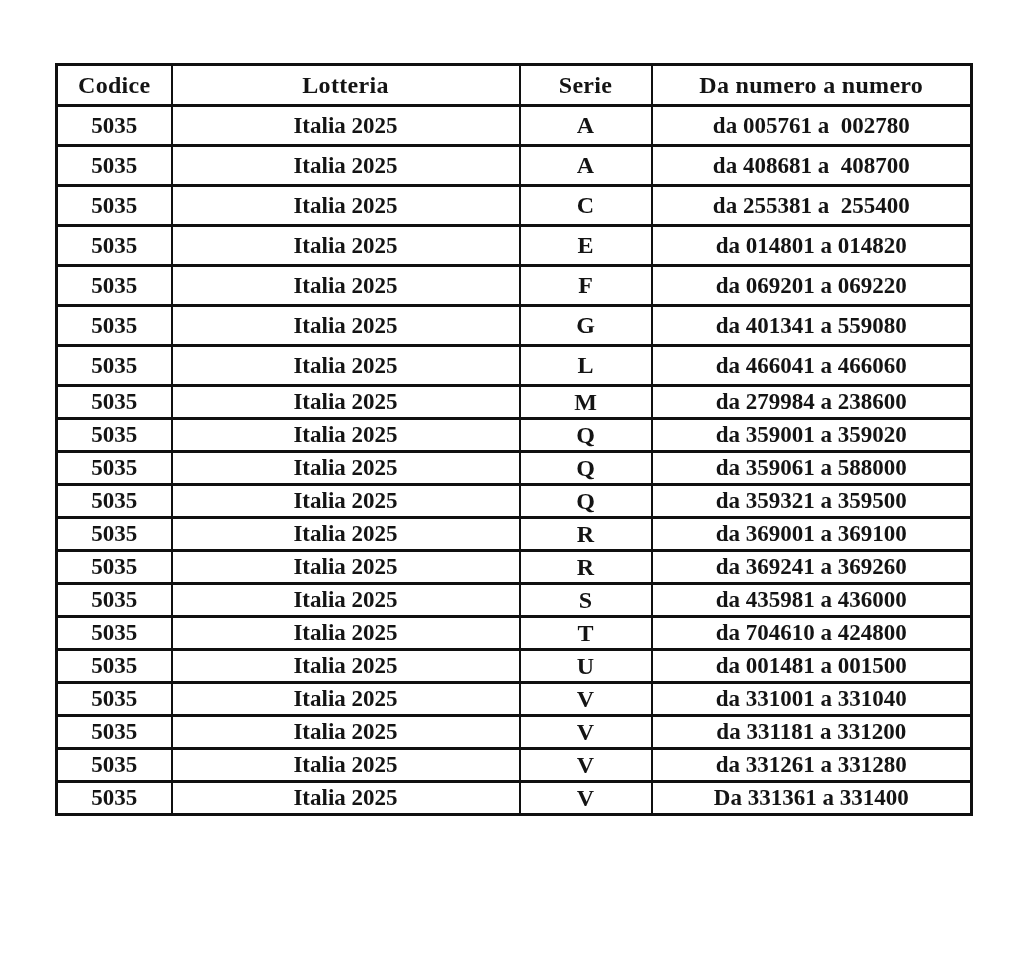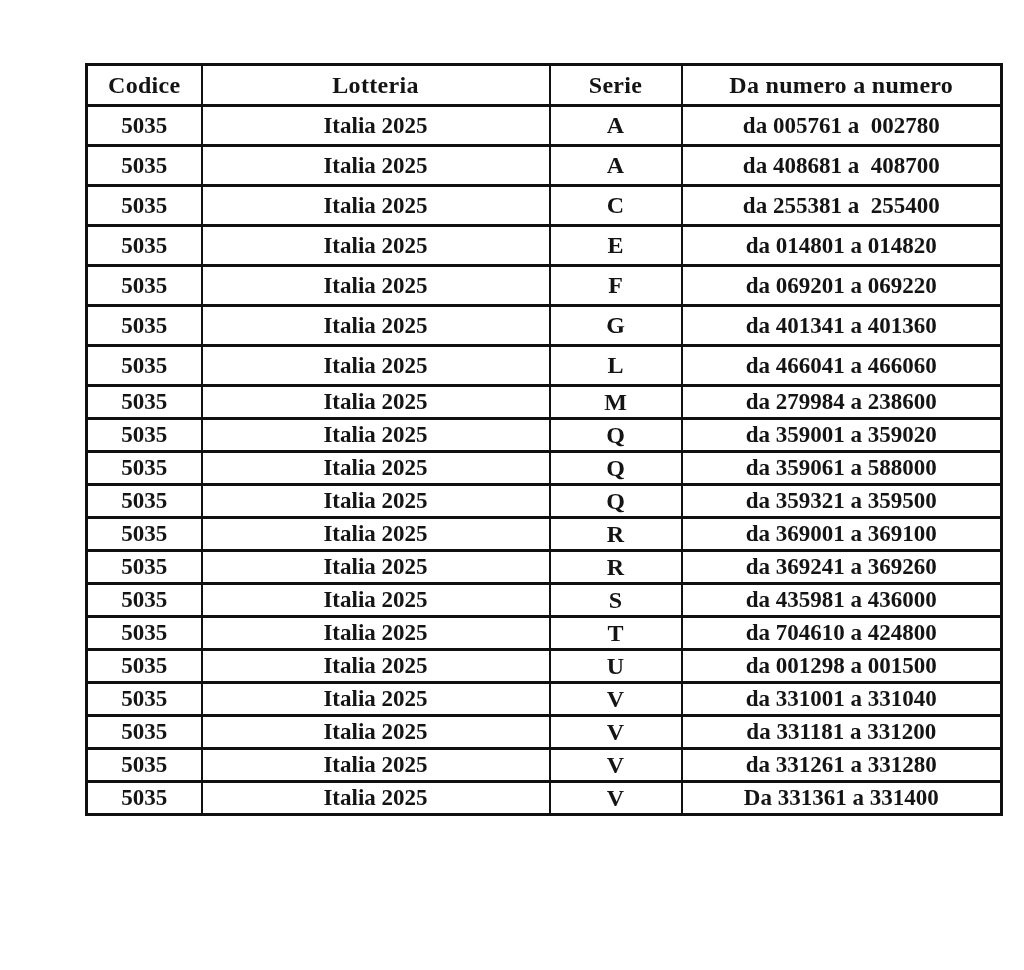--- a/index.html
+++ b/index.html
@@ -19,21 +19,20 @@
     position: absolute;
     left: 55px;
     top: 63px;
     width: 915px;
   }
   table.lottery {
     border-collapse: collapse;
     width: 915px;
     table-layout: fixed;
     background: #ffffff;
-    margin-left: 30px;
   }
   table.lottery col.c-codice   { width: 115px; }
   table.lottery col.c-lotteria { width: 348px; }
   table.lottery col.c-serie    { width: 132px; }
   table.lottery col.c-range    { width: 320px; }
 
   table.lottery th,
   table.lottery td {
     border-left: 2px solid #101010;
     border-right: 2px solid #101010;
@@ -109,21 +108,21 @@
         <tr>
           <td class="cell-codice">5035</td>
           <td class="cell-lotteria">Italia 2025</td>
           <td class="cell-serie">F</td>
           <td class="cell-range">da 069201 a 069220</td>
         </tr>
         <tr>
           <td class="cell-codice">5035</td>
           <td class="cell-lotteria">Italia 2025</td>
           <td class="cell-serie">G</td>
-          <td class="cell-range">da 401341 a 401360</td>
+          <td class="cell-range">da 401341 a 559080</td>
         </tr>
         <tr>
           <td class="cell-codice">5035</td>
           <td class="cell-lotteria">Italia 2025</td>
           <td class="cell-serie">L</td>
           <td class="cell-range">da 466041 a 466060</td>
         </tr>
         <tr>
           <td class="cell-codice">5035</td>
           <td class="cell-lotteria">Italia 2025</td>
@@ -169,21 +168,21 @@
         <tr>
           <td class="cell-codice">5035</td>
           <td class="cell-lotteria">Italia 2025</td>
           <td class="cell-serie">T</td>
           <td class="cell-range">da 704610 a 424800</td>
         </tr>
         <tr>
           <td class="cell-codice">5035</td>
           <td class="cell-lotteria">Italia 2025</td>
           <td class="cell-serie">U</td>
-          <td class="cell-range">da 001298 a 001500</td>
+          <td class="cell-range">da 001481 a 001500</td>
         </tr>
         <tr>
           <td class="cell-codice">5035</td>
           <td class="cell-lotteria">Italia 2025</td>
           <td class="cell-serie">V</td>
           <td class="cell-range">da 331001 a 331040</td>
         </tr>
         <tr>
           <td class="cell-codice">5035</td>
           <td class="cell-lotteria">Italia 2025</td>

